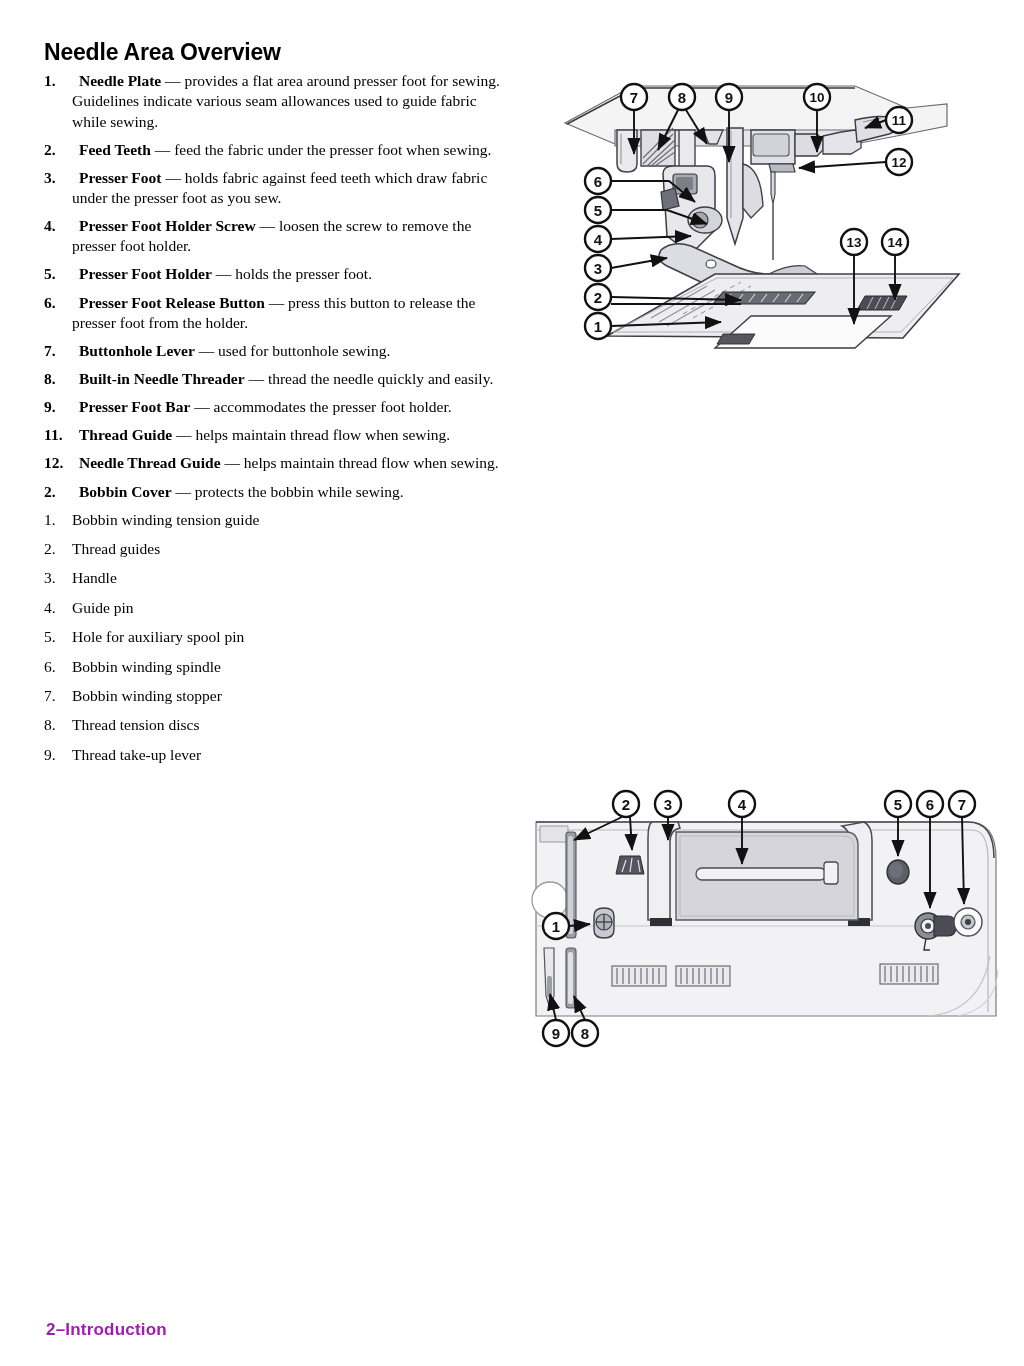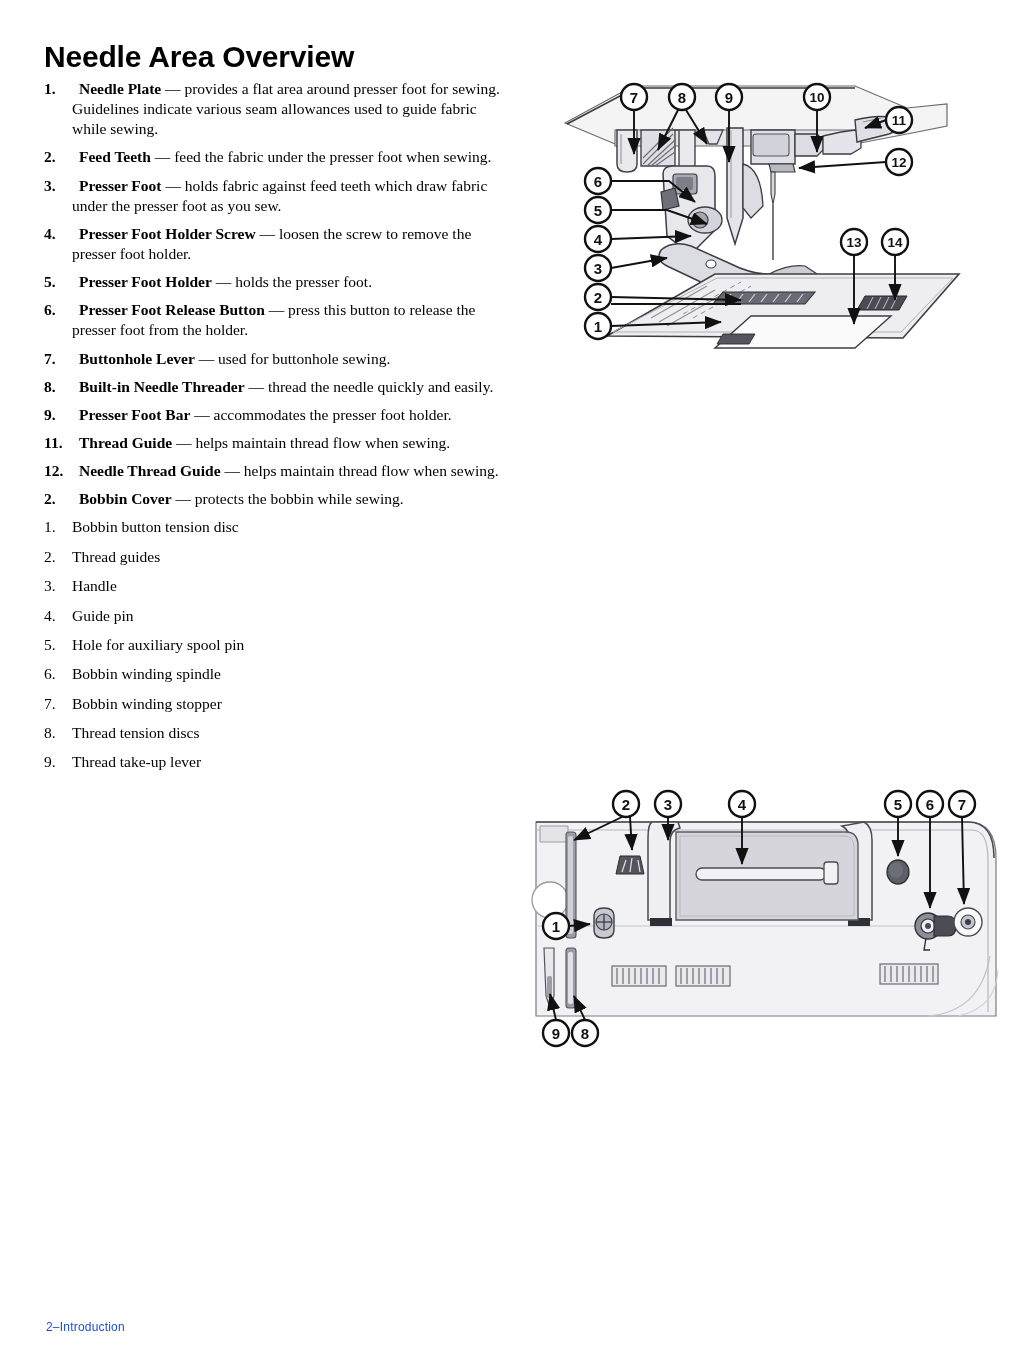--- a/index.html
+++ b/index.html
@@ -27,21 +27,21 @@
   
   .text-col {
     position: absolute;
     left: 44px;
     top: 40px;
     width: 460px;
   }
 
   h1.section-heading {
     font-family: "Liberation Sans", sans-serif;
-    font-size: 30px;
+    font-size: 23px;
     font-weight: bold;
     letter-spacing: -0.2px;
     margin: 0 0 6px 0;
     line-height: 1.1;
     color: #000;
   }
 
   h1.section-heading.second {
     margin-top: 24px;
   }
@@ -93,23 +93,24 @@
     top: 0;
     font-weight: normal;
   }
 
   
   .footer {
     position: absolute;
     left: 46px;
     top: 1320px;
     font-family: "Liberation Sans", sans-serif;
-    font-size: 12px;
-    color: #1d4ed8;
+    font-size: 17px;
+    color: #a21caf;
     letter-spacing: 0.2px;
+    font-weight: bold;
   }
 
   
   .figure {
     position: absolute;
   }
   #fig-needle-area {
     left: 555px;
     top: 68px;
     width: 455px;
@@ -155,21 +156,21 @@
         <li><span class="num">7.</span><span class="term">Buttonhole Lever</span><span> — used for buttonhole sewing.</span></li>
         <li><span class="num">8.</span><span class="term">Built-in Needle Threader</span><span> — thread the needle quickly and easily.</span></li>
         <li><span class="num">9.</span><span class="term">Presser Foot Bar</span><span> — accommodates the presser foot holder.</span></li>
         <li><span class="num">11.</span><span class="term">Thread Guide</span><span> — helps maintain thread flow when sewing.</span></li>
         <li><span class="num">12.</span><span class="term">Needle Thread Guide</span><span> — helps maintain thread flow when sewing.</span></li>
         <li><span class="num">2.</span><span class="term">Bobbin Cover</span><span> — protects the bobbin while sewing.</span></li>
       </ol>
 
 
     <ol class="plainlist" id="list-top-machine">
-        <li><span class="num">1.</span><span>Bobbin button tension disc</span></li>
+        <li><span class="num">1.</span><span>Bobbin winding tension guide</span></li>
         <li><span class="num">2.</span><span>Thread guides</span></li>
         <li><span class="num">3.</span><span>Handle</span></li>
         <li><span class="num">4.</span><span>Guide pin</span></li>
         <li><span class="num">5.</span><span>Hole for auxiliary spool pin</span></li>
         <li><span class="num">6.</span><span>Bobbin winding spindle</span></li>
         <li><span class="num">7.</span><span>Bobbin winding stopper</span></li>
         <li><span class="num">8.</span><span>Thread tension discs</span></li>
         <li><span class="num">9.</span><span>Thread take-up lever</span></li>
       </ol>
   </div>

